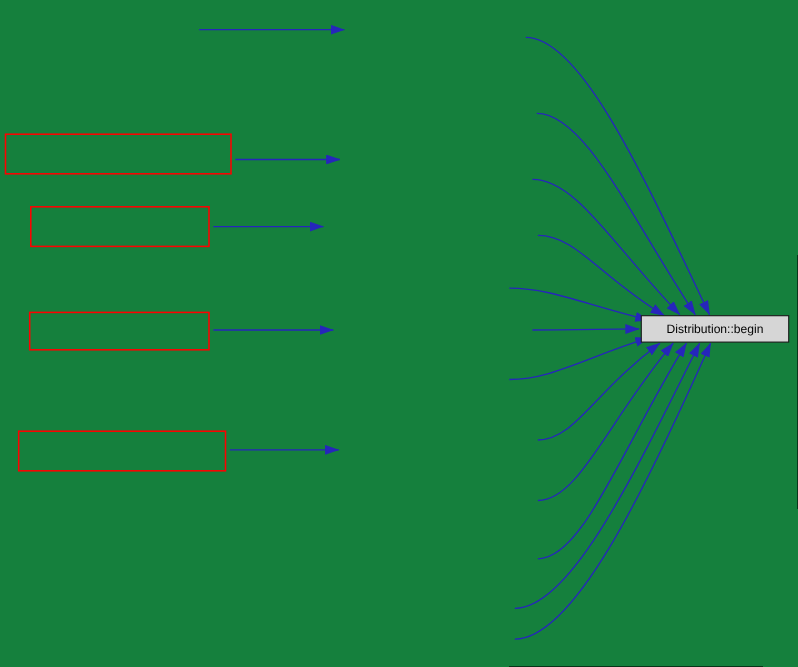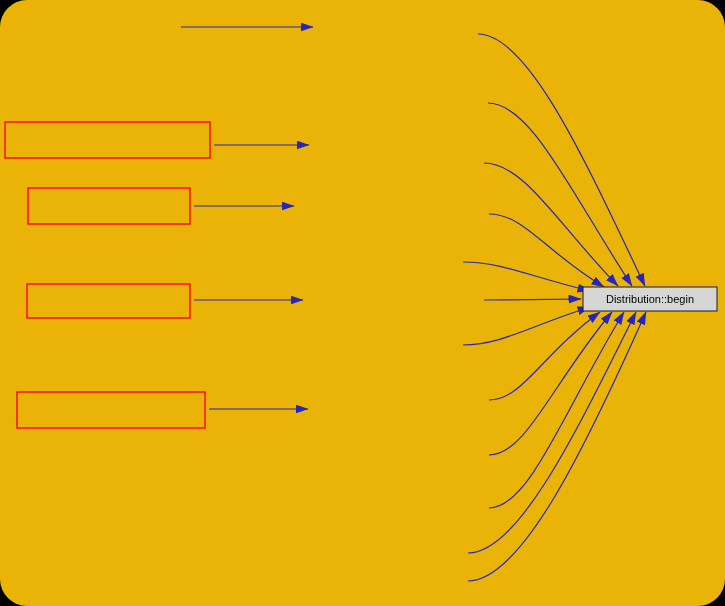--- a/index.html
+++ b/index.html
@@ -8,22 +8,21 @@
     background: #000000;
     width: 725px;
     height: 606px;
     overflow: hidden;
     font-family: "Liberation Sans", sans-serif;
   }
   #stage {
     position: relative;
     width: 725px;
     height: 606px;
-    background: #eab308;
-    border-radius: 27px;
+    background: #15803d;
   }
   svg { display: block; }
 </style>
 </head>
 <body>
 
 <div id="stage">
   <svg id="graph" width="725" height="606" viewBox="0 0 725 606">
       <defs>
         <marker id="arrow" markerWidth="13" markerHeight="9" refX="12.5" refY="4.5" orient="auto" markerUnits="userSpaceOnUse">

